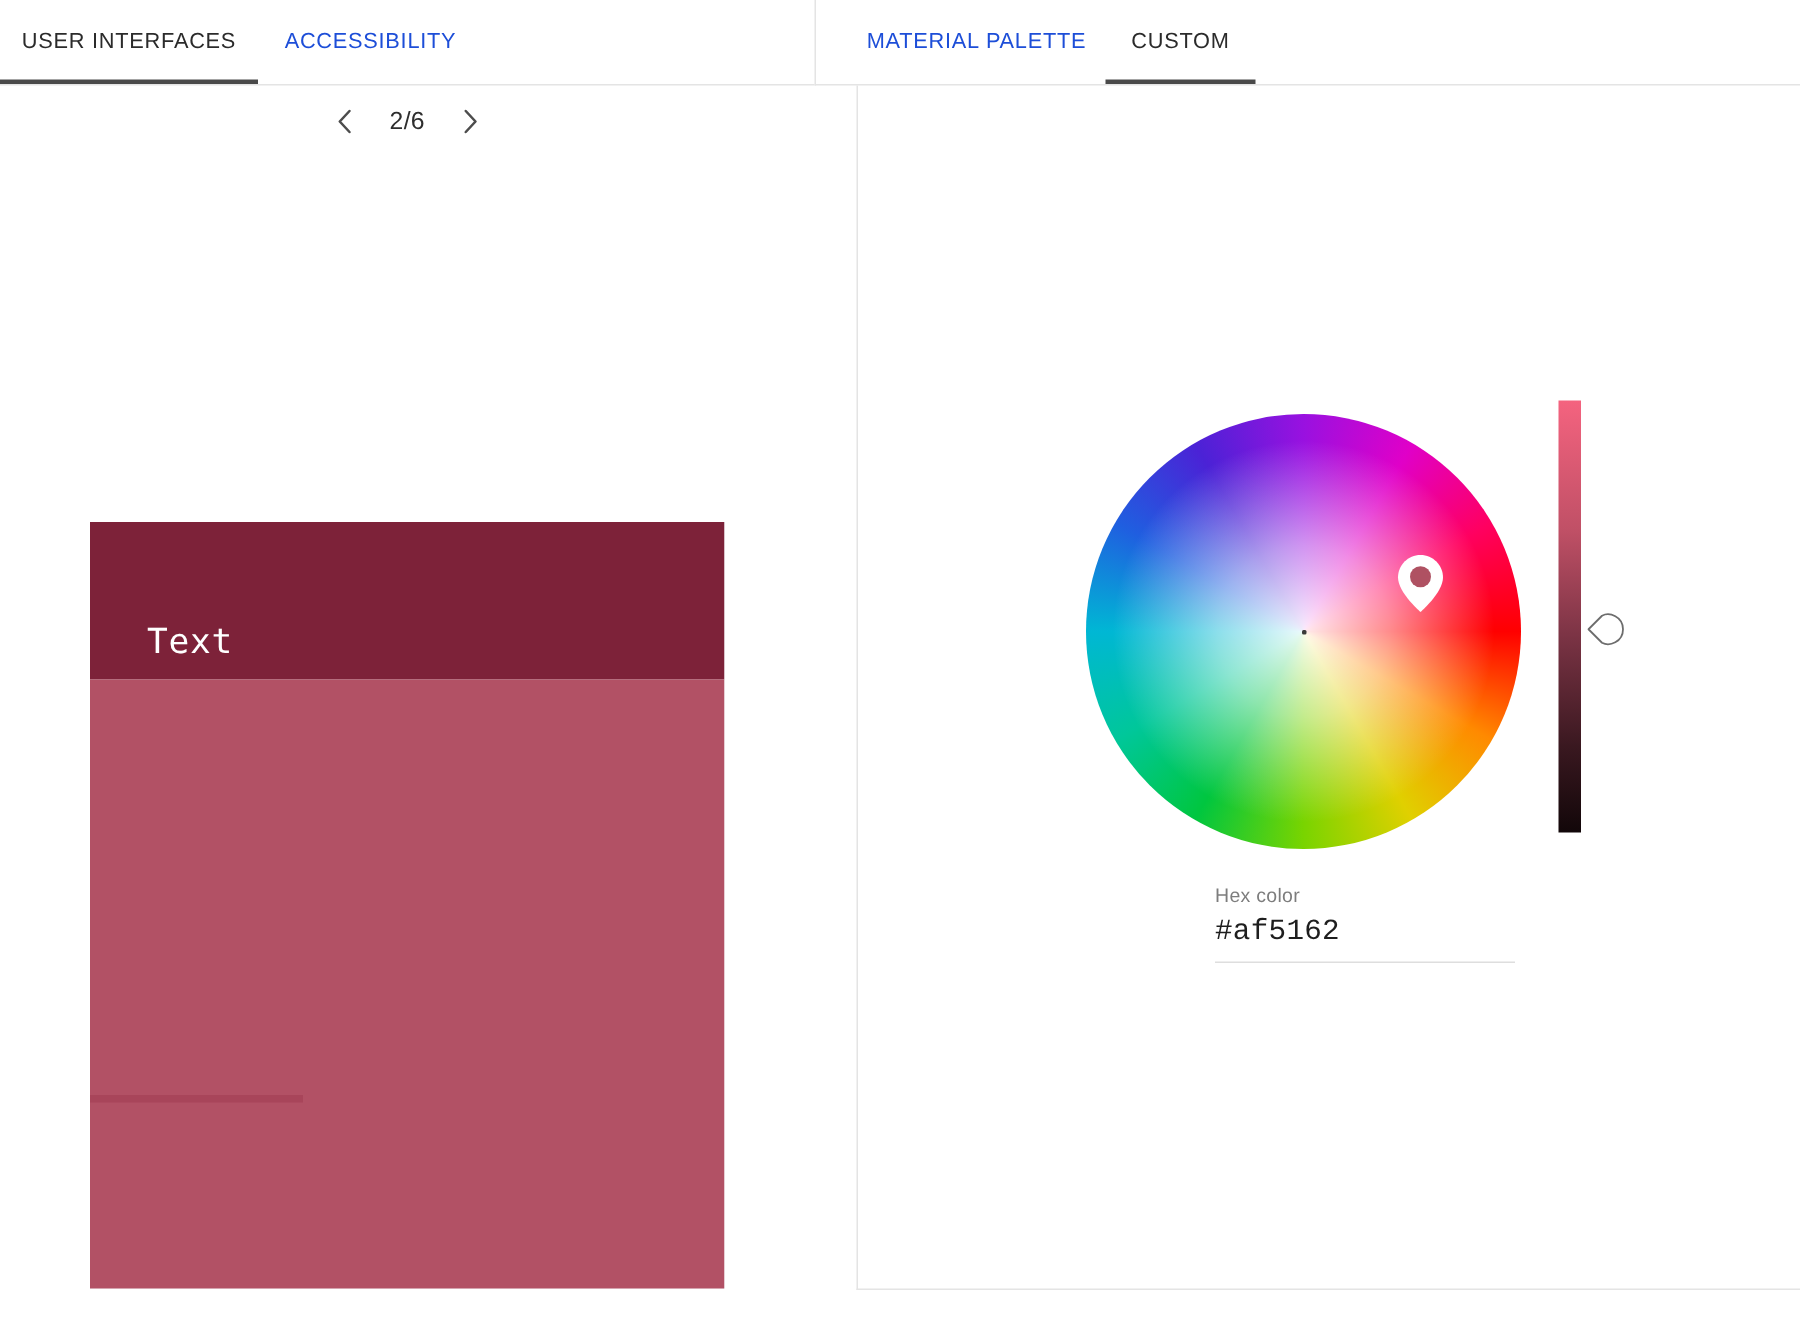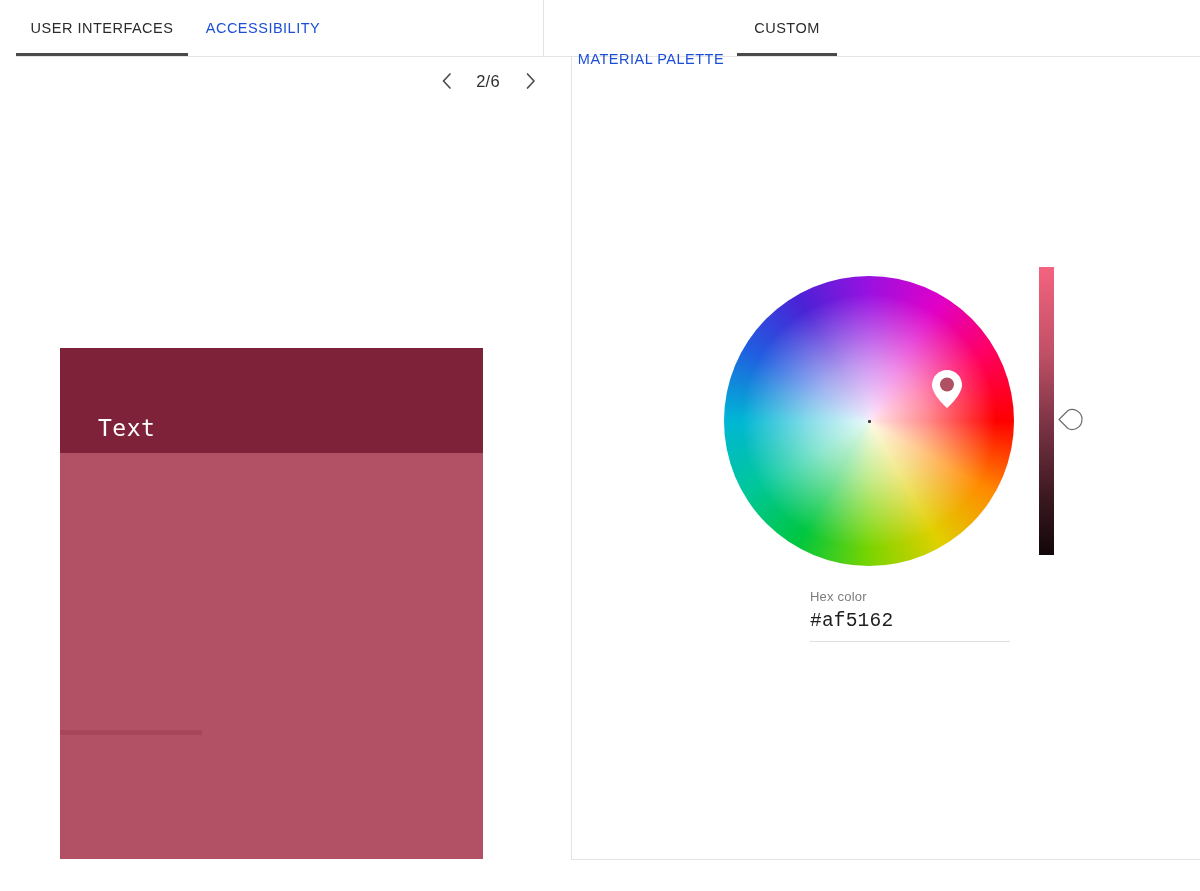--- a/index.html
+++ b/index.html
@@ -8,42 +8,42 @@
     background: #ffffff;
     font-family: "Liberation Sans", sans-serif;
     overflow: hidden;
   }
   #app { position: relative; width: 1200px; height: 891px; }
 
   
   #left-pane { position: absolute; left: 0; top: 0; width: 543px; height: 891px; background: #fff; }
 
   .tabbar {
-    position: absolute; left: 16px; top: 0; height: 57px; width: 100%;
+    position: absolute; left: 0; top: 0; height: 57px; width: 100%;
     border-bottom: 1px solid #e4e4e4; background: #fff;
   }
   .tab {
     position: absolute; top: 0; height: 56px;
     display: flex; align-items: center; justify-content: center;
     font-size: 14.5px; letter-spacing: 0.5px; color: #1d4ed8;
     cursor: pointer; user-select: none; background: transparent;
     border: none; font-family: "Liberation Sans", sans-serif;
   }
   .tab.active { color: #2b2b2b; }
   .tab.active::after {
     content: ""; position: absolute; left: 0; right: 0; bottom: 0;
     height: 3px; background: #4a4a4a;
   }
   #tab-user-interfaces { left: 0; width: 172px; }
   #tab-accessibility { left: 172px; width: 150px; }
 
   
   .pager {
     position: absolute; left: 0; top: 57px; width: 543px; height: 48px;
-    display: flex; align-items: center; justify-content: flex-end; gap: 12px;
+    display: flex; align-items: center; justify-content: center; gap: 12px;
   }
   .pager-btn {
     width: 26px; height: 26px; display: flex; align-items: center; justify-content: center;
     cursor: pointer; background: none; border: none; color: #4d4d4d;
   }
   .pager-label {
     font-size: 16.5px; color: #2e2e2e; min-width: 34px; text-align: center;
     letter-spacing: 0.2px;
   }
 
@@ -73,21 +73,21 @@
 
   
   #right-pane {
     position: absolute; left: 543px; top: 0; width: 657px; height: 891px;
     background: #fff;
   }
   #right-tabbar {
     position: absolute; left: 0; top: 0; height: 57px; width: 100%;
     border-bottom: 1px solid #e4e4e4; border-left: 1px solid #e4e4e4;
   }
-  #tab-material-palette { left: 21px; width: 172px; margin-top: 31px; }
+  #tab-material-palette { left: 21px; width: 172px; }
   #tab-custom { left: 193px; width: 100px; }
 
   #picker-panel {
     position: absolute; left: 0; top: 57px; width: 657px; height: 803px;
     border-left: 1px solid #e4e4e4; border-bottom: 1px solid #e4e4e4; margin-left: 28px;
   }
 
   #color-wheel {
     position: absolute; left: 152px; top: 219px; width: 290px; height: 290px;
     border-radius: 50%;

